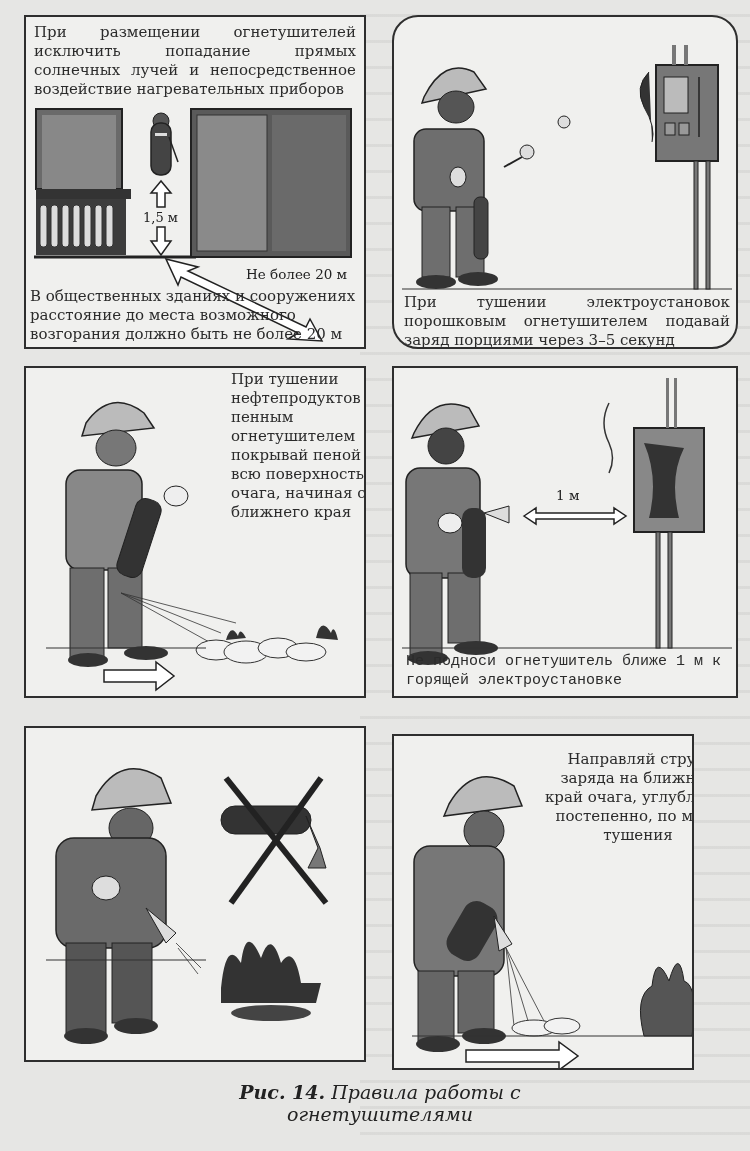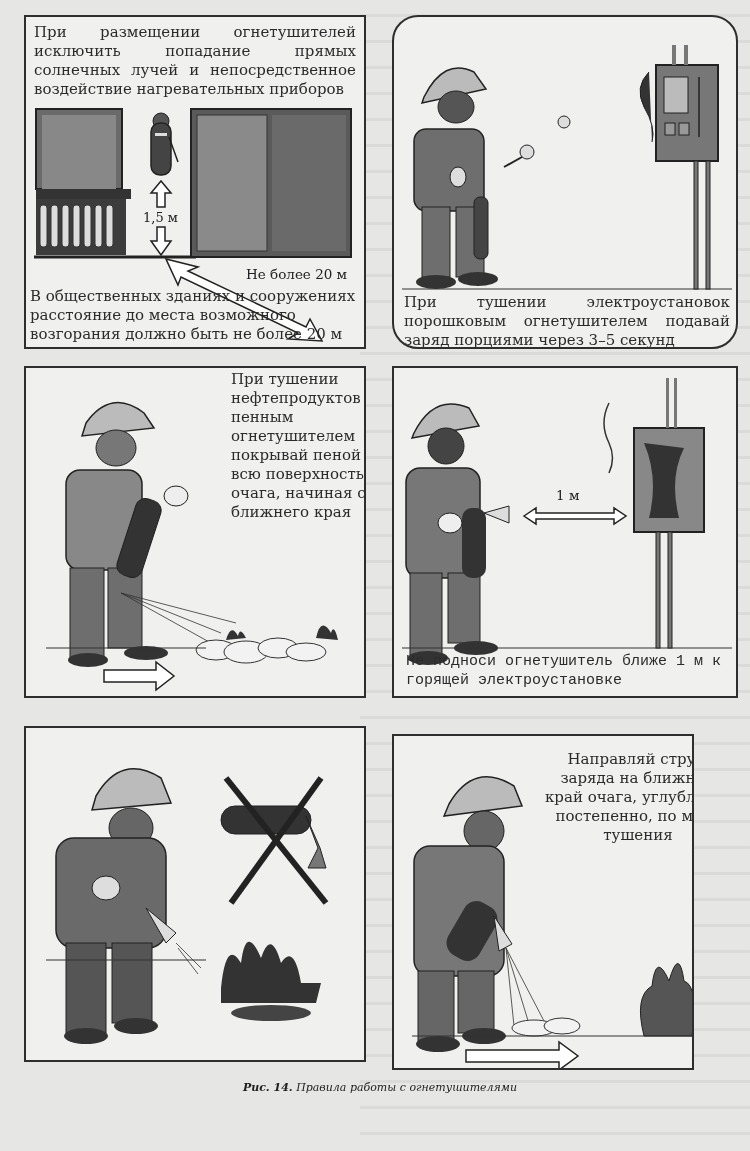--- a/index.html
+++ b/index.html
@@ -12,21 +12,21 @@
   .bgtext { position:absolute; left:360px; top:0; width:390px; height:1151px;
     background: repeating-linear-gradient(180deg, rgba(0,0,0,0.0) 0 14px, rgba(0,0,0,0.05) 14px 17px, rgba(0,0,0,0) 17px 26px);
   }
   .panel {
     position:absolute; background:#f0f0ee; border:2px solid #2e2e2e; box-sizing:border-box; overflow:hidden;
   }
   .ptext { position:absolute; font-size:15px; line-height:19px; color:#2b2b2b; }
   .justify { text-align:justify; text-align-last:auto; }
   svg { position:absolute; left:0; top:0; }
   .caption { position:absolute; left:150px; top:1081px; width:460px; text-align:center;
-    font-family:"DejaVu Serif","Liberation Serif",serif; font-style:italic; font-size:11px; color:#222; }
+    font-family:"DejaVu Serif","Liberation Serif",serif; font-style:italic; font-size:19px; color:#222; }
   .caption .fignum { font-weight:bold; }
 </style>
 </head>
 <body>
 
 <div class="bgtext"></div>
 
 <div class="panel" style="left:24px;top:15px;width:342px;height:334px;">
   <svg width="342" height="334">
 

